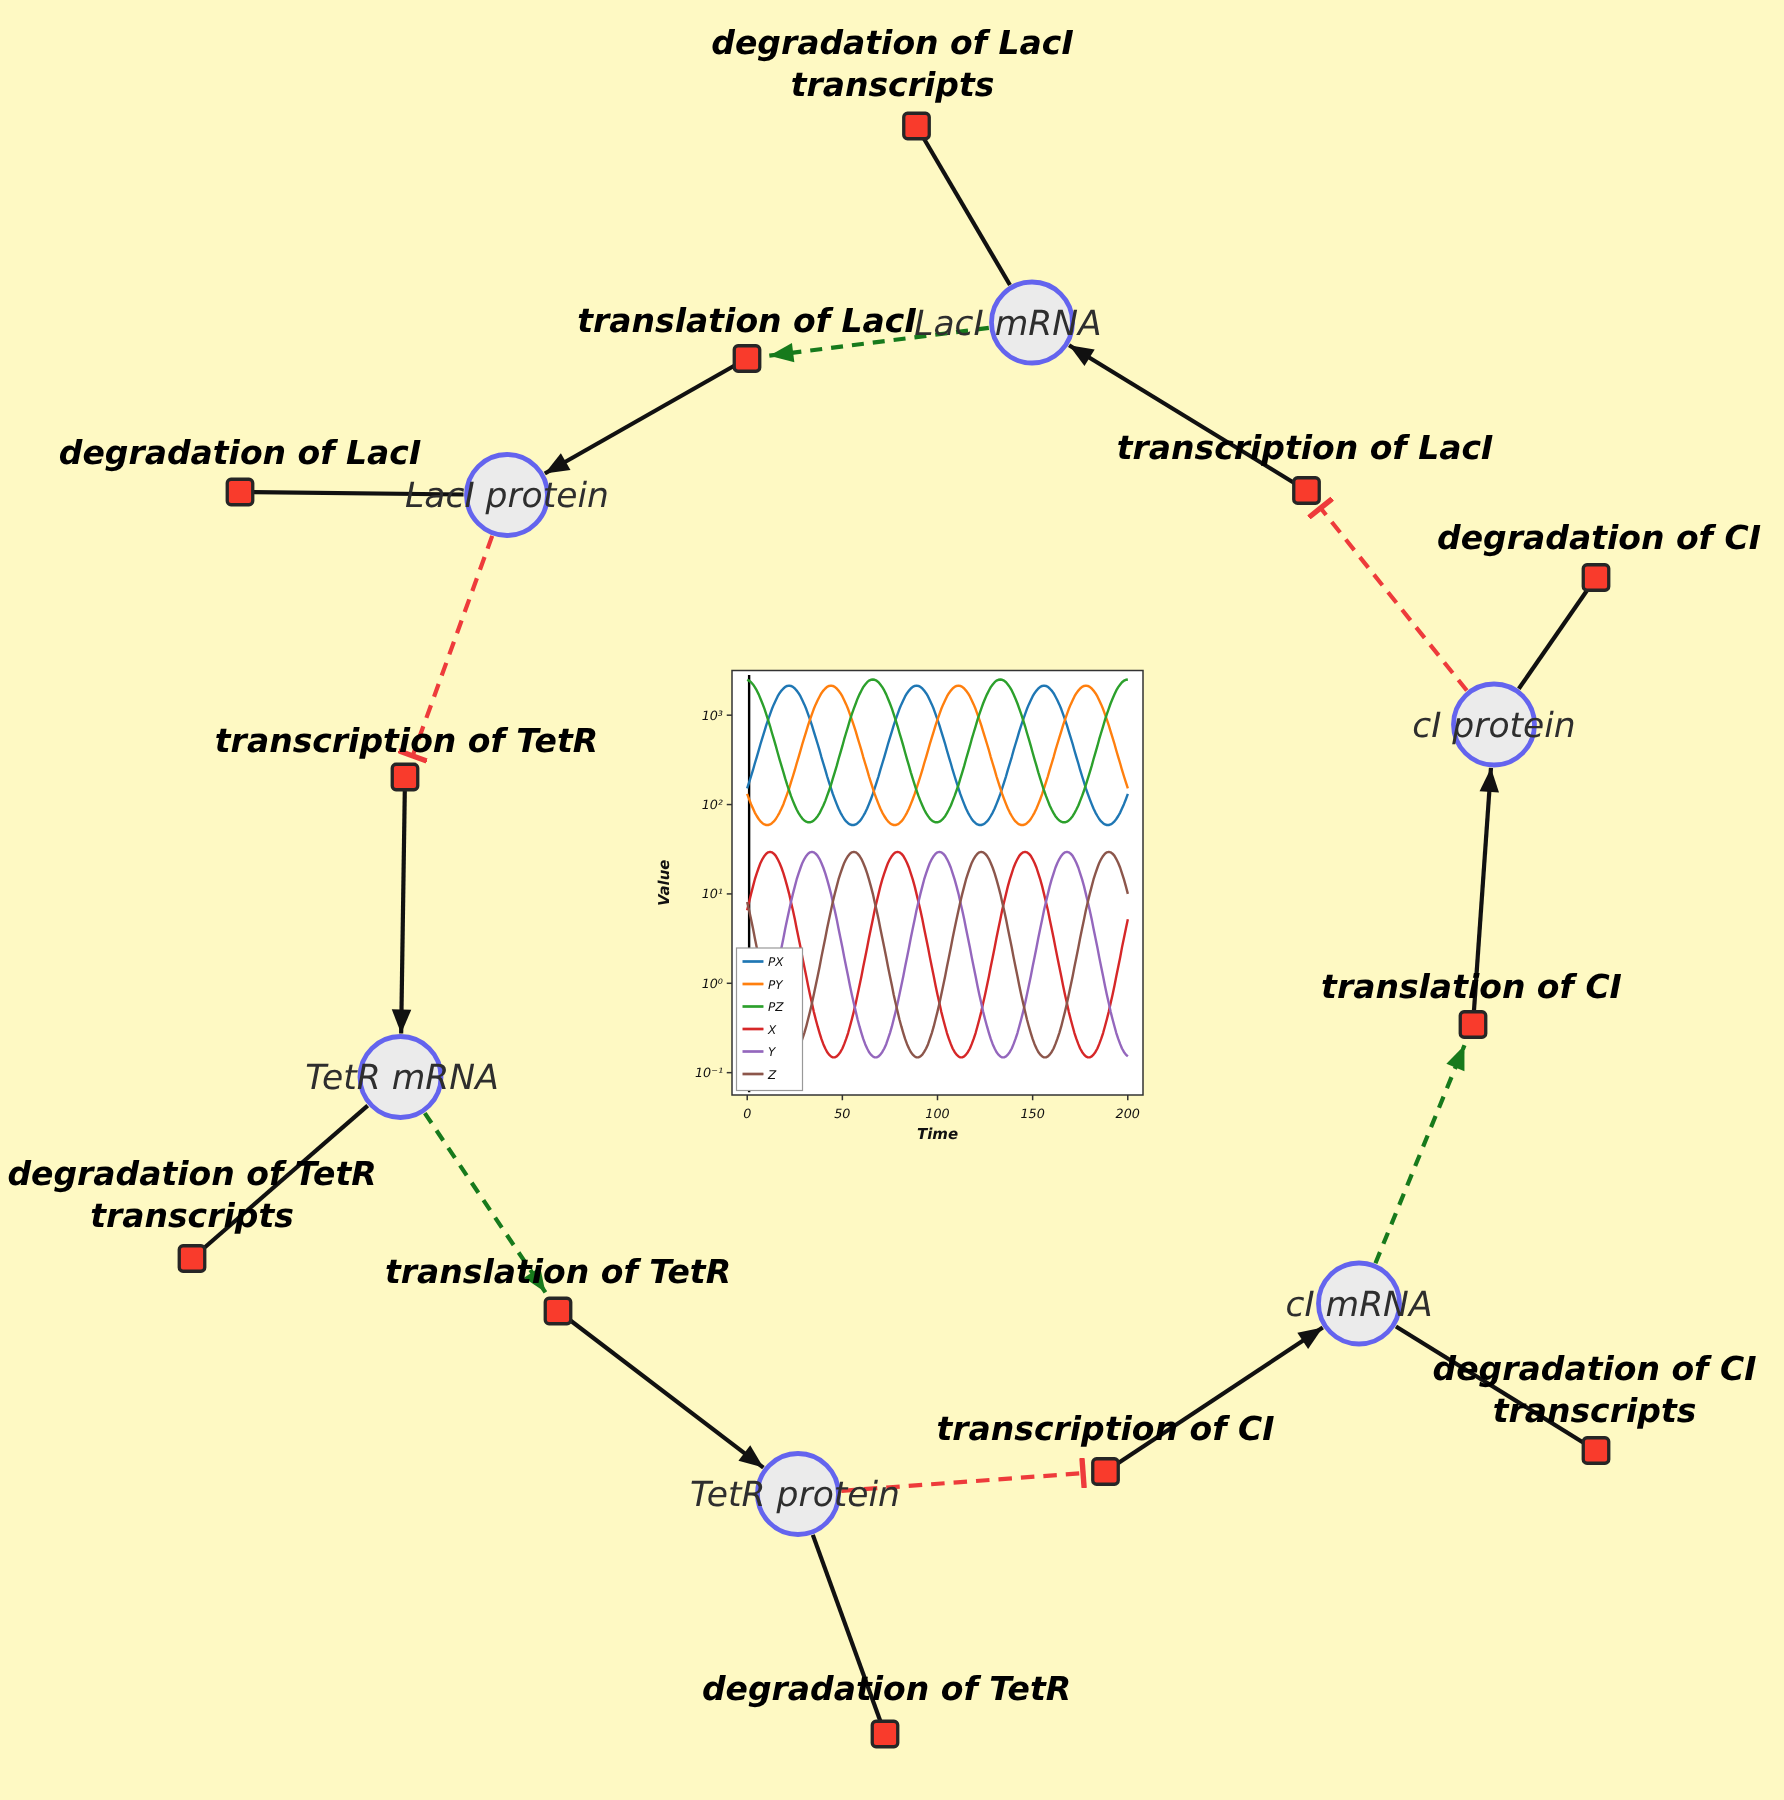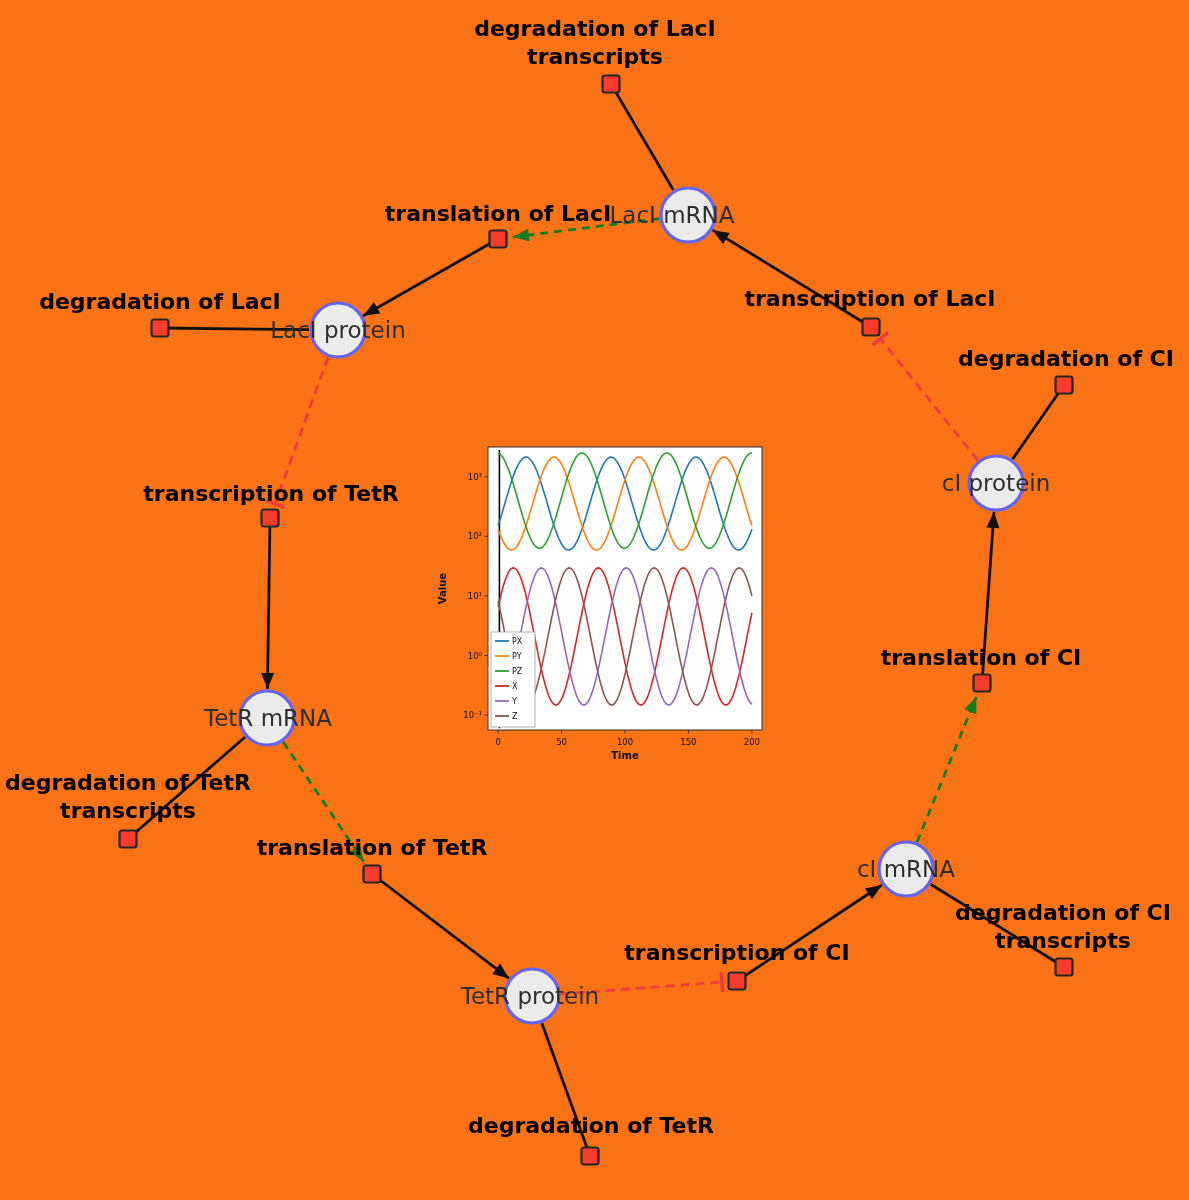--- a/index.html
+++ b/index.html
@@ -1,17 +1,17 @@
 <!DOCTYPE html>
 <html><head>
 <meta charset="utf-8">
 <style>
   html,body{margin:0;padding:0;background:#ffffff;}
-  .canvas{position:relative;width:1189px;height:1200px;background:#f97316;overflow:hidden;
-          font-family:"DejaVu Sans", sans-serif;}
+  .canvas{position:relative;width:1189px;height:1200px;background:#fef9c3;overflow:hidden;
+          font-family:"DejaVu Sans", sans-serif;font-style:italic;}
   svg{display:block;}
   text{font-family:"DejaVu Sans", sans-serif;}
 </style>
 </head>
 <body>
 
 <div class="canvas">
   <svg id="diagram-svg" width="1189" height="1200" viewBox="0 0 1189 1200">
       <defs>
         <marker id="arrowBlack" markerUnits="userSpaceOnUse" markerWidth="19" markerHeight="16" refX="17" refY="7.5" orient="auto">

